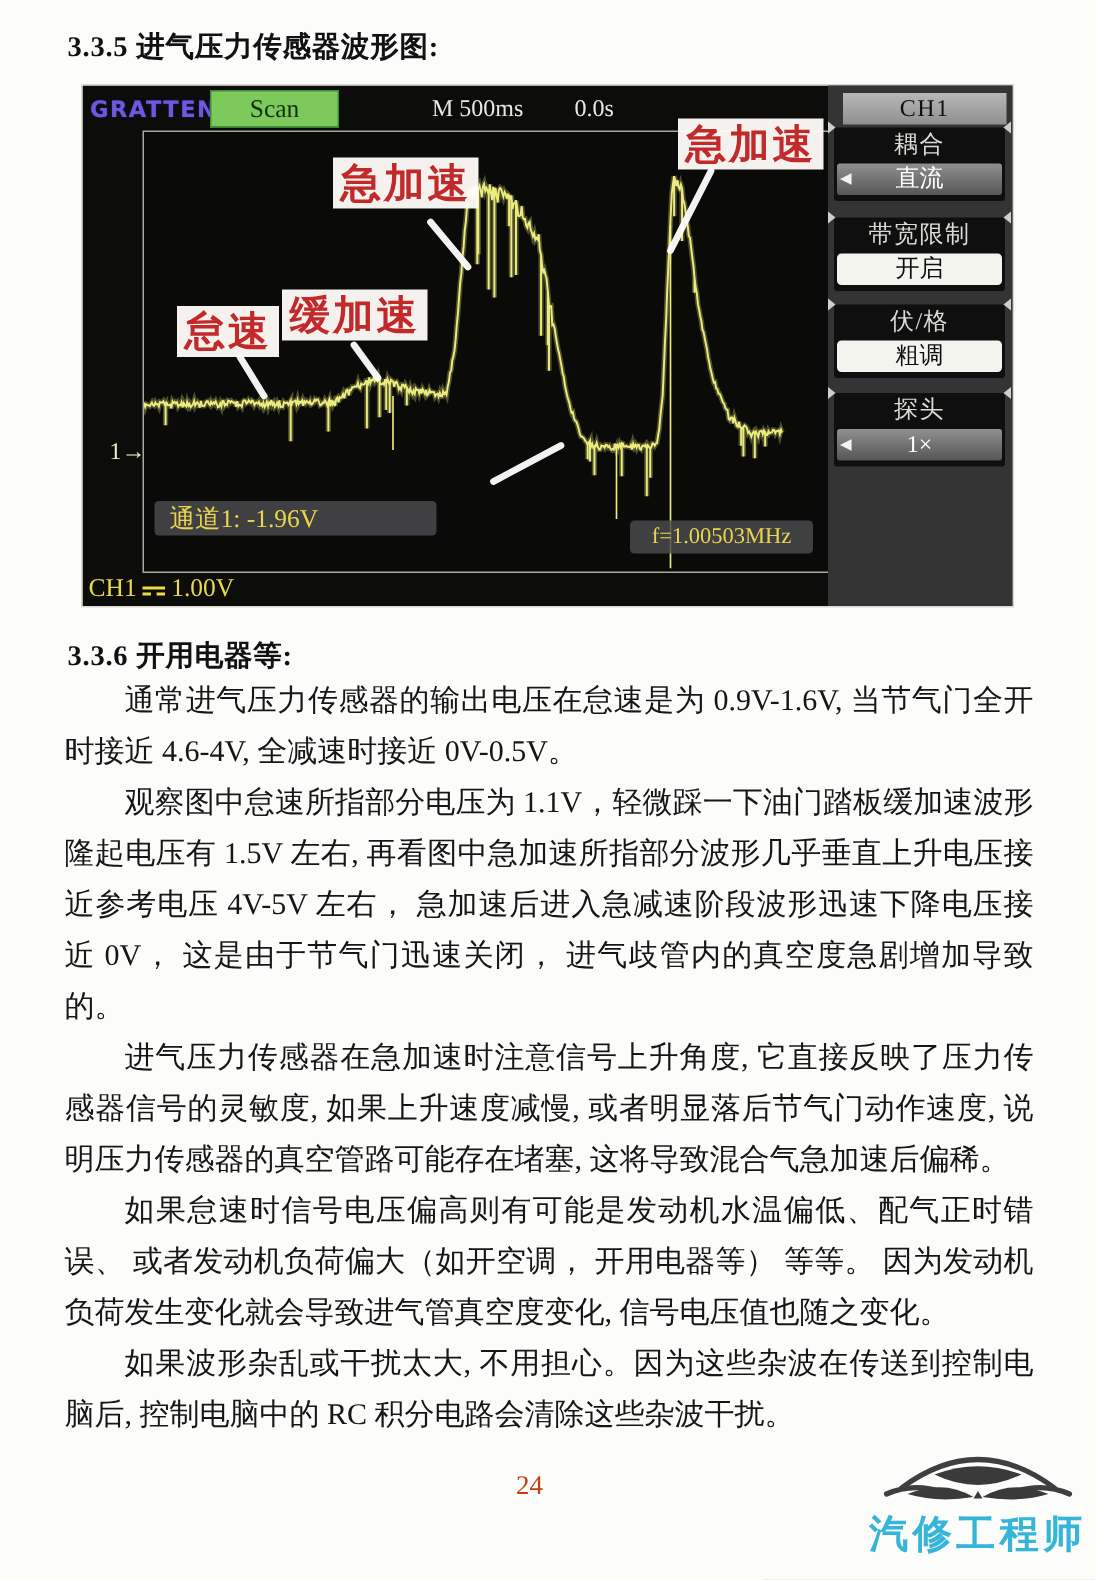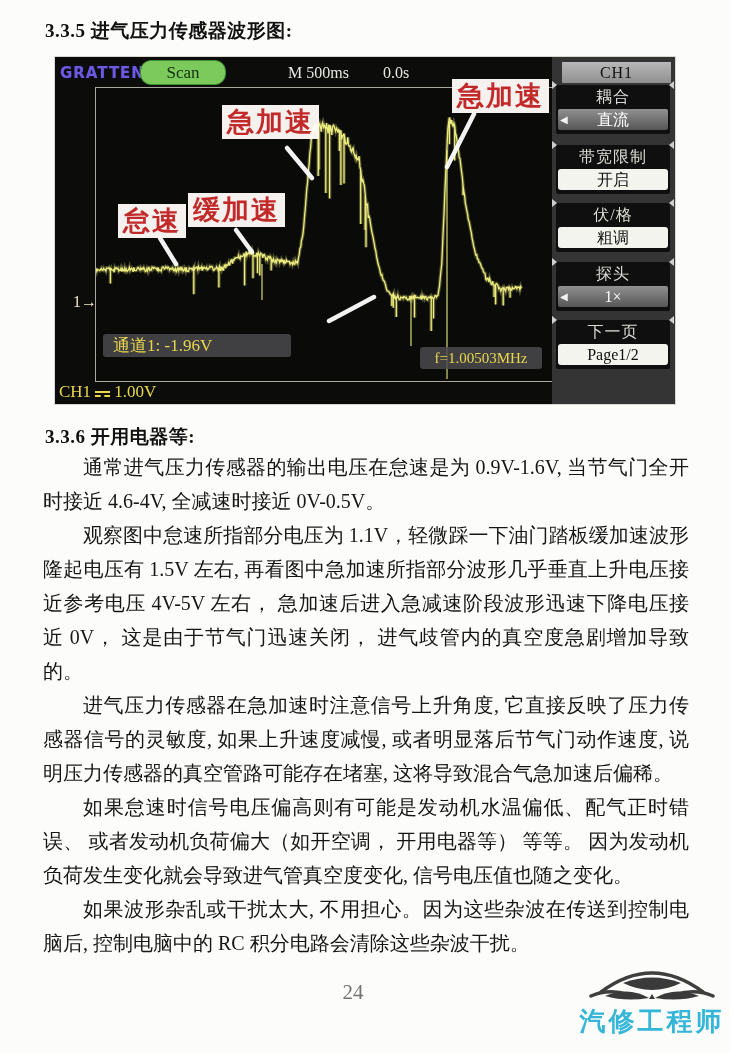--- a/index.html
+++ b/index.html
@@ -5,30 +5,30 @@
   html,body{margin:0;padding:0;background:#e8e8e4;}
   .page{position:relative;width:730px;height:1053px;margin:0 auto;background:#fcfcfa;
         font-family:"Liberation Serif","DejaVu Serif",serif;color:#141414;overflow:hidden;}
 
   
   .sec-title{position:absolute;left:45px;font-size:19px;font-weight:700;letter-spacing:.5px;color:#111;}
   #title1{top:18px;}
   #title2{top:424px;}
   .bodytext{position:absolute;left:43px;top:450px;width:646px;}
   .bodytext p{margin:0;font-size:20px;line-height:34px;text-align:justify;text-indent:40px;color:#161616;}
-  .pagenum{position:absolute;left:0;top:980px;width:706px;text-align:center;font-size:21px;color:#737373;}
+  .pagenum{position:absolute;left:0;top:980px;width:706px;text-align:center;font-size:18px;color:#c2410c;}
 
   
   .scope{position:absolute;left:55px;top:57px;width:620px;height:347px;background:#0c0c0a;
          outline:1px solid #d9d9d2;font-family:"Liberation Serif","DejaVu Serif",serif;}
   .brand{position:absolute;left:5px;top:5px;width:72px;height:22px;line-height:22px;text-align:center;
          color:#6b59e0;font-weight:700;font-size:15px;letter-spacing:1px;font-family:"DejaVu Sans",sans-serif;
          text-shadow:0 0 1px #3a2e9a;}
   .scanbadge{position:absolute;left:85px;top:3px;width:84px;height:23px;line-height:23px;text-align:center;
-         background:#7cc95c;border:1px solid #3f8f33;border-radius:11px;color:#12300f;font-size:17px;}
+         background:#7cc95c;border:1px solid #3f8f33;border-radius:0;color:#12300f;font-size:17px;}
   .timebase{position:absolute;left:233px;top:7px;font-size:16px;color:#e8e8e2;}
   .trigtime{position:absolute;left:328px;top:7px;font-size:16px;color:#e8e8e2;}
 
   .plot{position:absolute;left:40px;top:30px;width:457px;height:293px;border:1px solid #a9a9a0;background:#0a0a08;}
   .plot svg{display:block;}
   .overlay{position:absolute;left:0;top:0;pointer-events:none;}
 
   .ann{position:absolute;background:rgba(255,251,248,.96);color:#c22a2a;font-weight:700;
        font-size:27px;line-height:32px;padding:1px 5px;letter-spacing:2px;white-space:nowrap;z-index:6;}
   #ann-rapid1{left:167px;top:48px;}
@@ -139,26 +139,20 @@
           <span>粗调</span>
         </div>
       </div>
       <div class="mgroup" id="mg3">
         <div class="mlabel">探头</div>
         <div class="mval gray">
           <span class="tri">◀</span>
           <span>1×</span>
         </div>
       </div>
-      <div class="mgroup" id="mg4">
-        <div class="mlabel">下一页</div>
-        <div class="mval white">
-          <span>Page1/2</span>
-        </div>
-      </div>
     </div>
   </div>
 
   <div class="sec-title" id="title2">3.3.6 开用电器等:</div>
 
   <div class="bodytext">
     <p>通常进气压力传感器的输出电压在怠速是为 0.9V-1.6V, 当节气门全开时接近 4.6-4V, 全减速时接近 0V-0.5V。</p>
     <p>观察图中怠速所指部分电压为 1.1V，轻微踩一下油门踏板缓加速波形隆起电压有 1.5V 左右, 再看图中急加速所指部分波形几乎垂直上升电压接近参考电压 4V-5V 左右， 急加速后进入急减速阶段波形迅速下降电压接近 0V， 这是由于节气门迅速关闭， 进气歧管内的真空度急剧增加导致的。</p>
     <p>进气压力传感器在急加速时注意信号上升角度, 它直接反映了压力传感器信号的灵敏度, 如果上升速度减慢, 或者明显落后节气门动作速度, 说明压力传感器的真空管路可能存在堵塞, 这将导致混合气急加速后偏稀。</p>
     <p>如果怠速时信号电压偏高则有可能是发动机水温偏低、配气正时错误、 或者发动机负荷偏大（如开空调， 开用电器等） 等等。 因为发动机负荷发生变化就会导致进气管真空度变化, 信号电压值也随之变化。</p>

